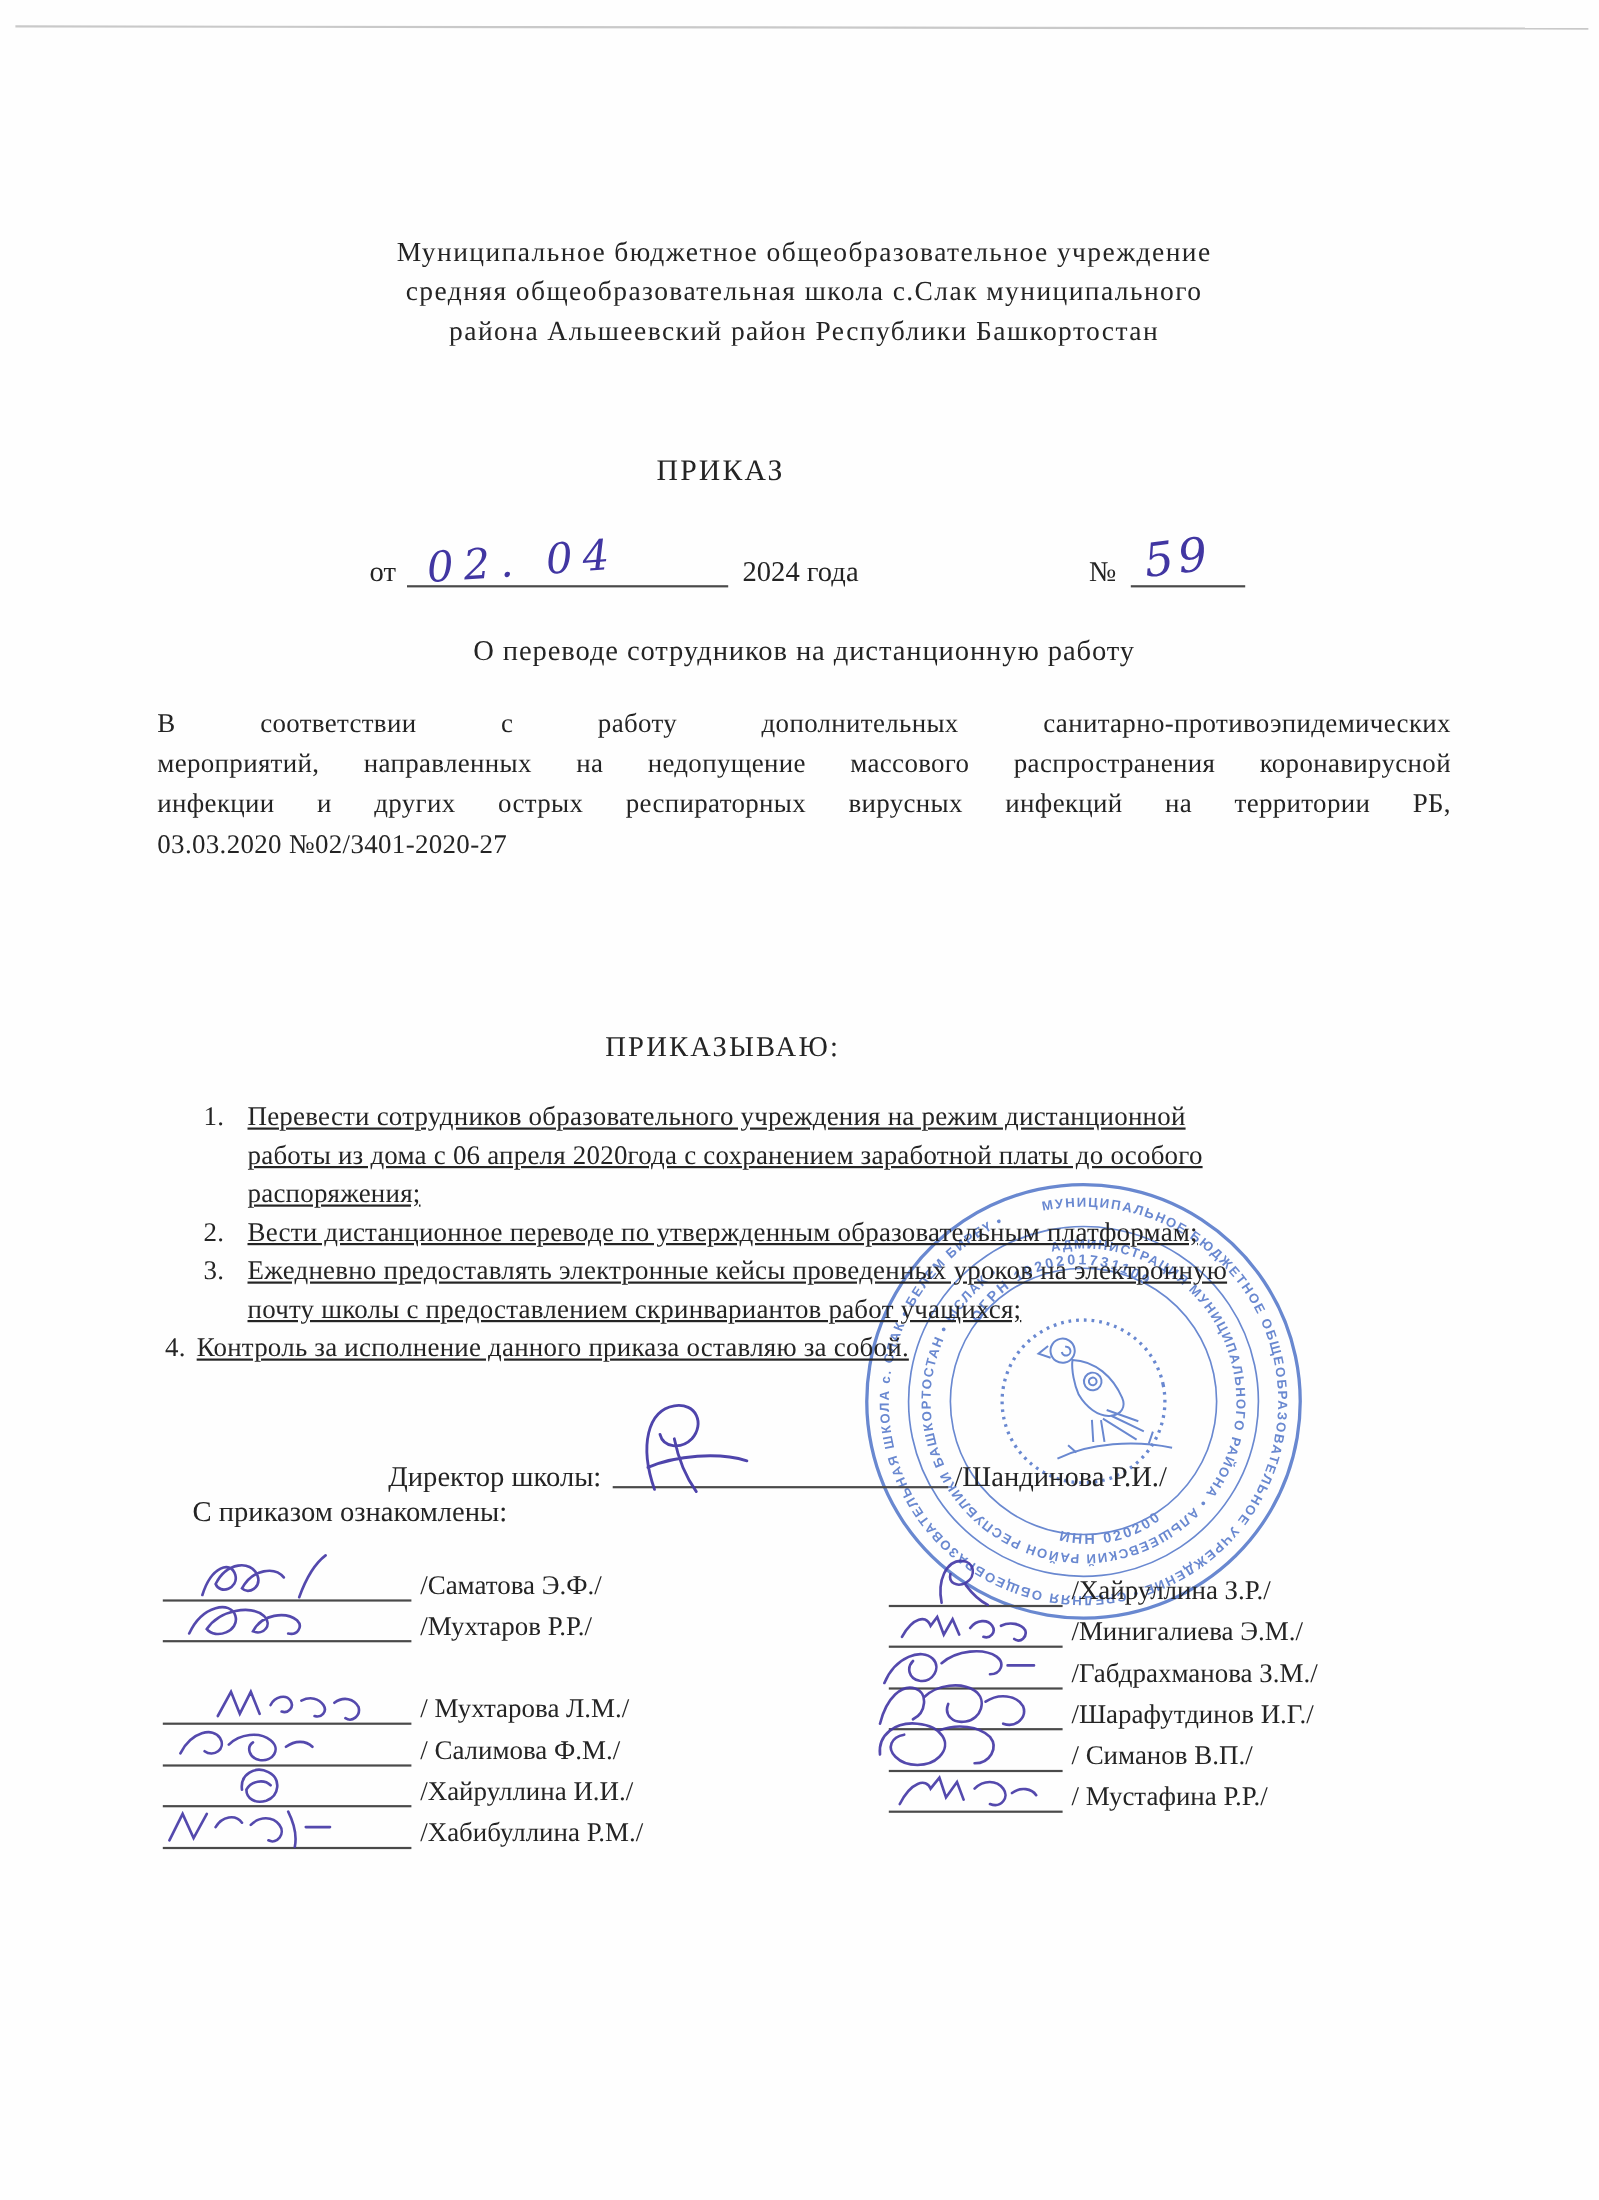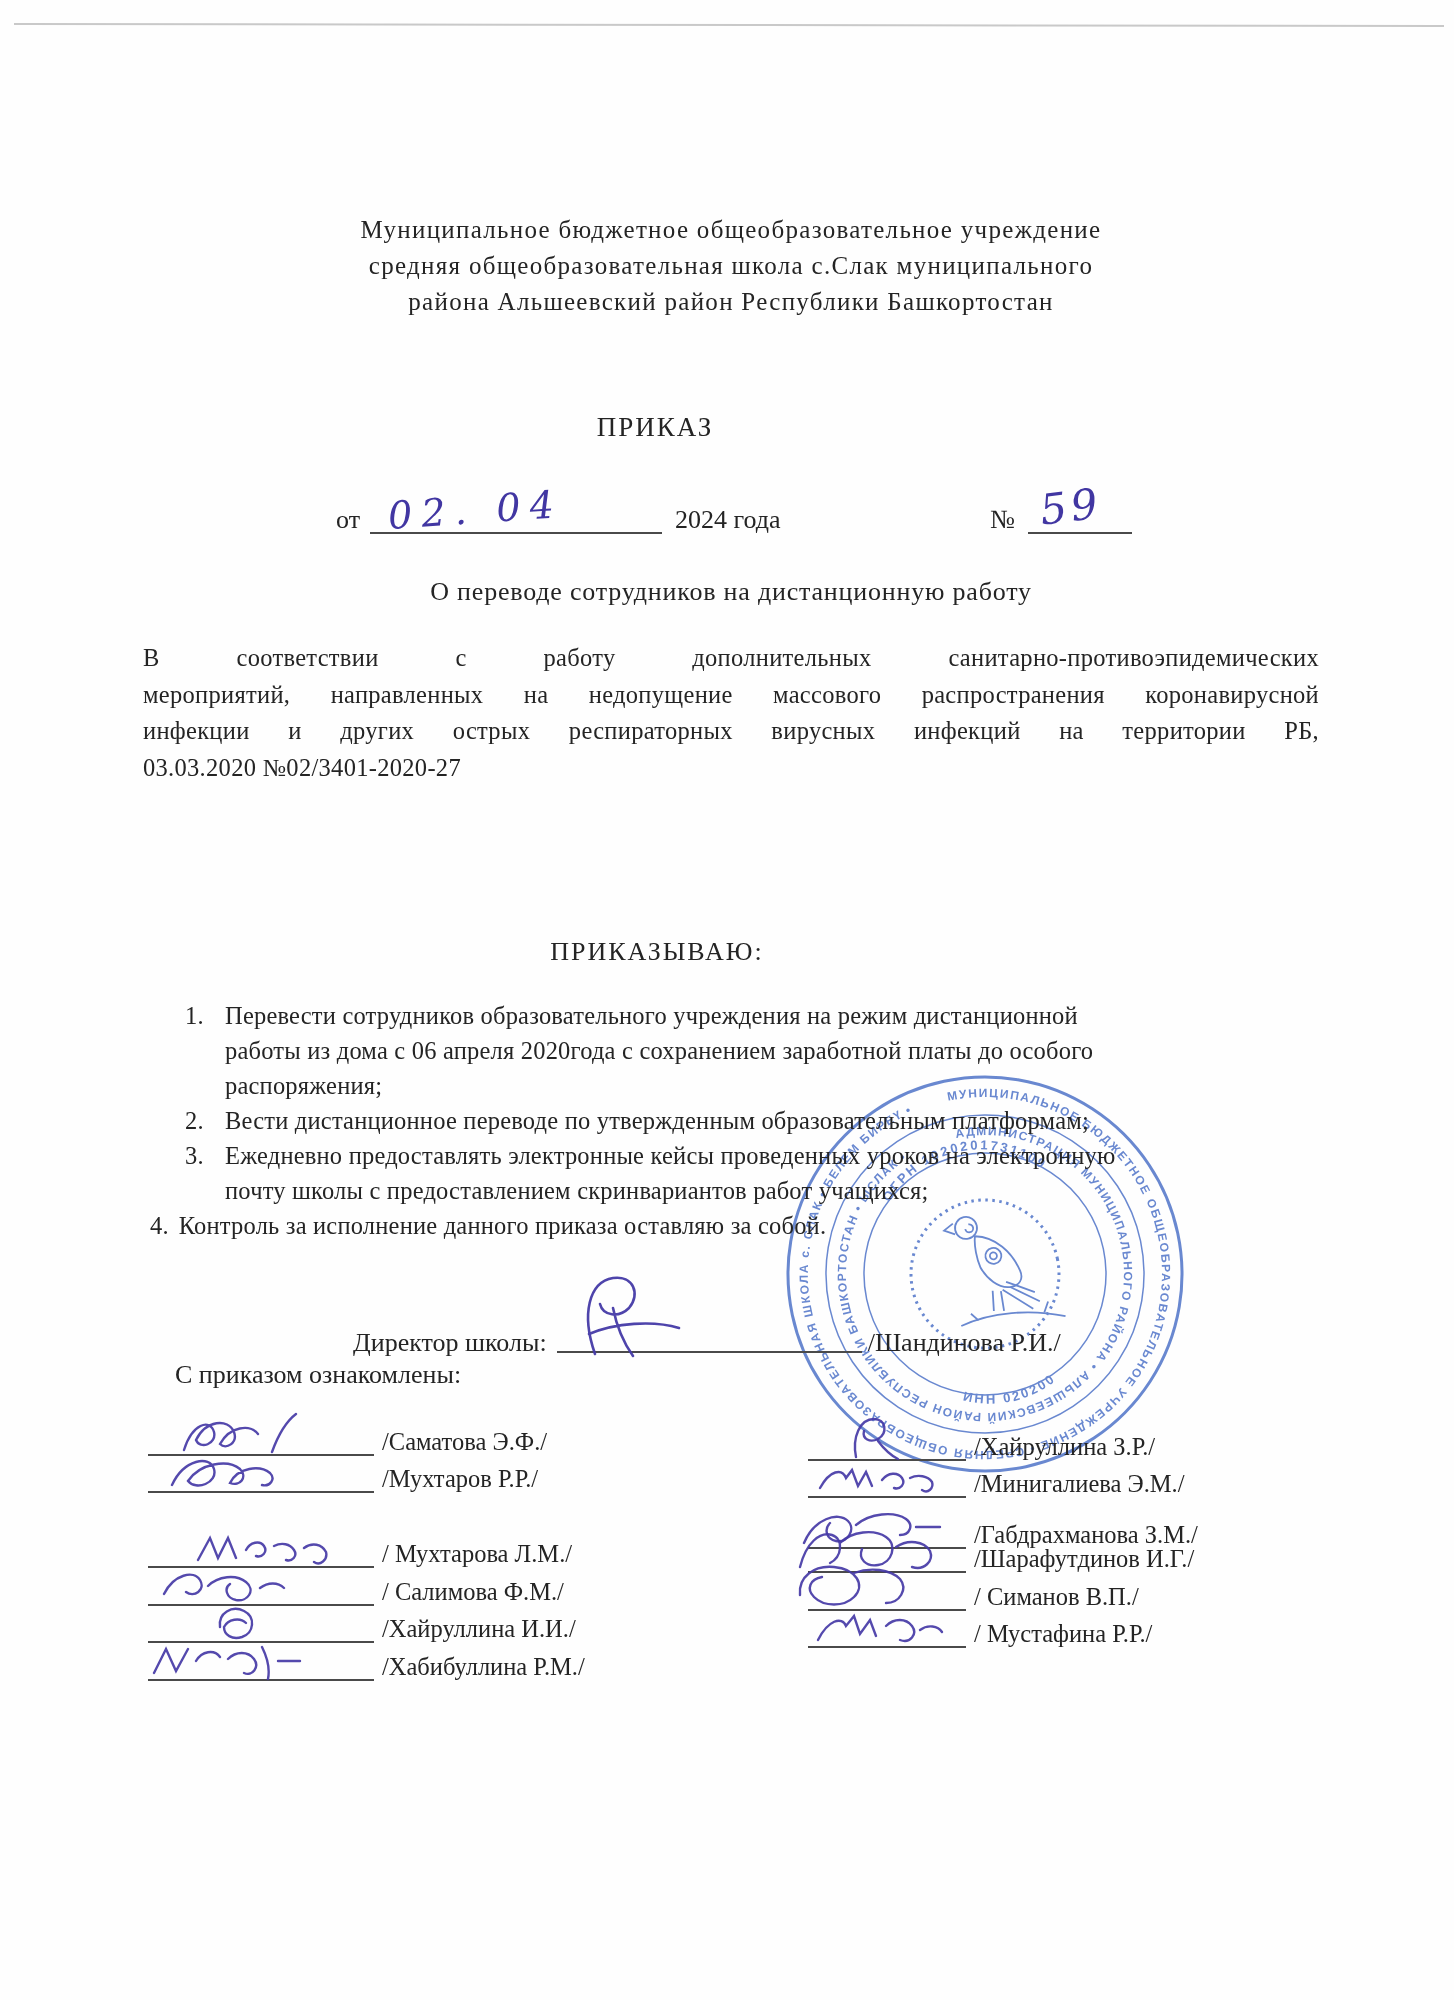--- a/index.html
+++ b/index.html
@@ -42,21 +42,21 @@
   }
   .preamble{top:640px;left:143px;width:1176px;font-size:24.5px;line-height:36.5px;letter-spacing:.3px;}
   .jline{text-align:justify;text-align-last:justify;}
   .lline{text-align:left;}
   .resolution-head{
     top:937px;left:143px;width:1176px;text-align:center;
     font-size:26px;letter-spacing:2px;transform:translateX(-74px);
   }
   .list-item{font-size:24.5px;line-height:35px;letter-spacing:.2px;}
   .li-num{position:absolute;left:0;top:0;}
-  .li-text{margin-left:40px;}
+  .li-text{margin-left:40px;text-decoration:underline;}
   .item-1{top:998px;left:185px;width:1130px;}
   .item-2{top:1103px;left:185px;width:1130px;}
   .item-3{top:1138px;left:185px;width:1130px;}
   .item-4{top:1208px;left:150px;width:1169px;}
   .item-4 .li-text{margin-left:10px;display:inline;}
   .item-4 .li-num{position:static;}
   .director-row{top:1327px;left:353px;font-size:26px;white-space:nowrap;}
   .director-line{width:305px;height:24px;margin:0 6px -2px 10px;}
   .ack-label{top:1360px;left:175px;font-size:26px;}
   .sig-row{height:38px;font-size:24.5px;white-space:nowrap;z-index:2;}
@@ -222,21 +222,21 @@
         <path d="M18,44 C14,24 22,6 36,6 C48,6 50,20 40,26 C32,30 24,26 26,18 M40,28 C46,36 52,42 60,46"></path>
       </svg>
     <span class="uline"></span><span class="sig-name">/Хайруллина З.Р./</span>
   </div>
   <div class="abs sig-row col-r" style="top:1470px;">
     <svg class="scribble" style="left:8px;top:-14px;" width="140" height="46" viewBox="0 0 140 46">
         <path d="M4,32 C14,14 26,12 30,22 L36,14 L42,30 L50,16 L56,30 M66,24 C72,16 82,16 86,22 C90,28 84,34 78,32 M94,22 C102,18 112,20 116,26 C118,32 112,38 106,34"></path>
       </svg>
     <span class="uline"></span><span class="sig-name">/Минигалиева Э.М./</span>
   </div>
-  <div class="abs sig-row col-r" style="top:1508px;margin-top:13px;">
+  <div class="abs sig-row col-r" style="top:1508px;">
     <svg class="scribble" style="left:-10px;top:-18px;" width="170" height="50" viewBox="0 0 170 50">
         <path d="M6,40 C16,16 40,8 50,18 C58,26 50,40 38,38 C28,36 26,26 32,20 M58,22 C72,10 96,8 108,16 C116,22 112,32 102,32 M118,24 L142,24"></path>
       </svg>
     <span class="uline"></span><span class="sig-name">/Габдрахманова З.М./</span>
   </div>
   <div class="abs sig-row col-r" style="top:1545px;">
     <svg class="scribble" style="left:-16px;top:-22px;" width="190" height="56" viewBox="0 0 190 56">
         <path d="M8,44 C14,20 28,8 40,12 C52,16 50,34 38,40 M48,20 C60,8 82,6 94,14 C106,22 100,40 86,42 C74,44 66,36 70,26 M104,24 C116,16 132,18 138,28 C142,38 132,48 120,44"></path>
       </svg>
     <span class="uline"></span><span class="sig-name">/Шарафутдинов И.Г./</span>

